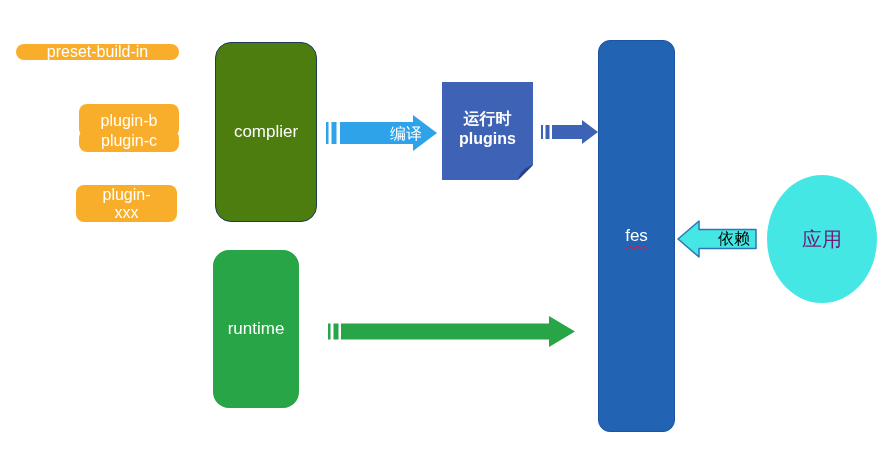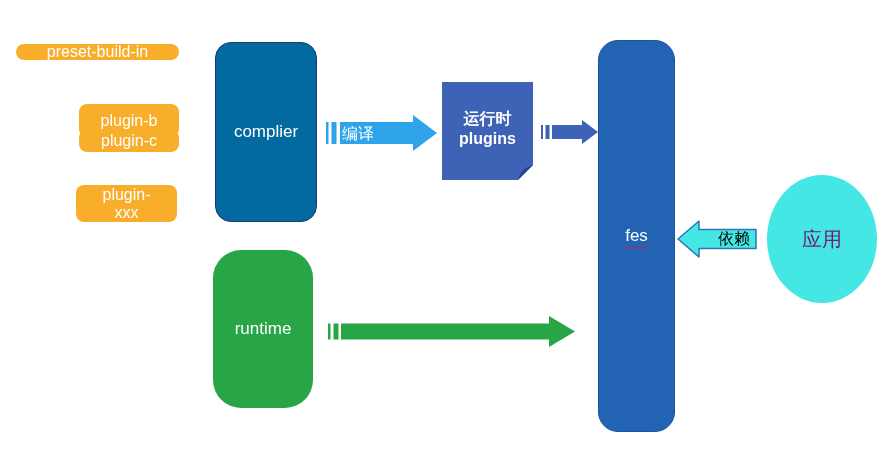--- a/index.html
+++ b/index.html
@@ -21,47 +21,47 @@
     border-radius:8px;font-size:16px;line-height:1.1;
   }
   .chip-1{left:16px;top:44px;width:163px;height:16px;}
   .chip-2{left:79px;top:88px;width:100px;height:33px;margin-top:16px;}
   .chip-3{left:79px;top:130px;width:100px;height:22px;}
   .chip-4{left:76px;top:185px;width:101px;height:37px;justify-content:center;}
   .chip-4 span{display:inline-block;max-width:62px;word-break:normal;}
   
   .complier{
     left:215px;top:42px;width:102px;height:180px;
-    background:#0369a1;border:1px solid #1E3A5F;border-radius:16px;
+    background:#4d7c0f;border:1px solid #1E3A5F;border-radius:16px;
     color:#ffffff;font-size:17px;
   }
   
   .runtime{
-    left:213px;top:250px;width:100px;height:158px;
-    background:#27A547;border-radius:28px;
+    left:213px;top:250px;width:86px;height:158px;
+    background:#27A547;border-radius:16px;
     color:#ffffff;font-size:17px;
   }
   
   .fes{
     left:598px;top:40px;width:77px;height:392px;
-    background:#2263B4;border:1px solid #1B55A2;border-radius:20px;
+    background:#2263B4;border:1px solid #1B55A2;border-radius:12px;
     color:#ffffff;font-size:17px;
   }
   .fes .fes-label{
     text-decoration-line:underline;
     text-decoration-style:wavy;
     text-decoration-color:#E8112D;
     text-decoration-thickness:1px;
     text-underline-offset:4px;
   }
   
   .compile-arrow{left:326px;top:115px;}
   .compile-arrow-label{
     left:342px;top:124px;width:80px;
-    color:#ffffff;font-size:16px;text-align:left;
+    color:#ffffff;font-size:16px;text-align:right;
   }
   .plugins-note{left:442px;top:82px;}
   .plugins-note-label{
     left:442px;top:82px;width:91px;height:94px;
     color:#ffffff;font-size:16px;line-height:1.25;
   }
   .plugins-note-label span{display:inline-block;max-width:70px;font-weight:bold;}
   .small-arrow{left:541px;top:120px;}
   .runtime-arrow{left:328px;top:316px;}
   .depends-arrow{left:677px;top:220px;}

